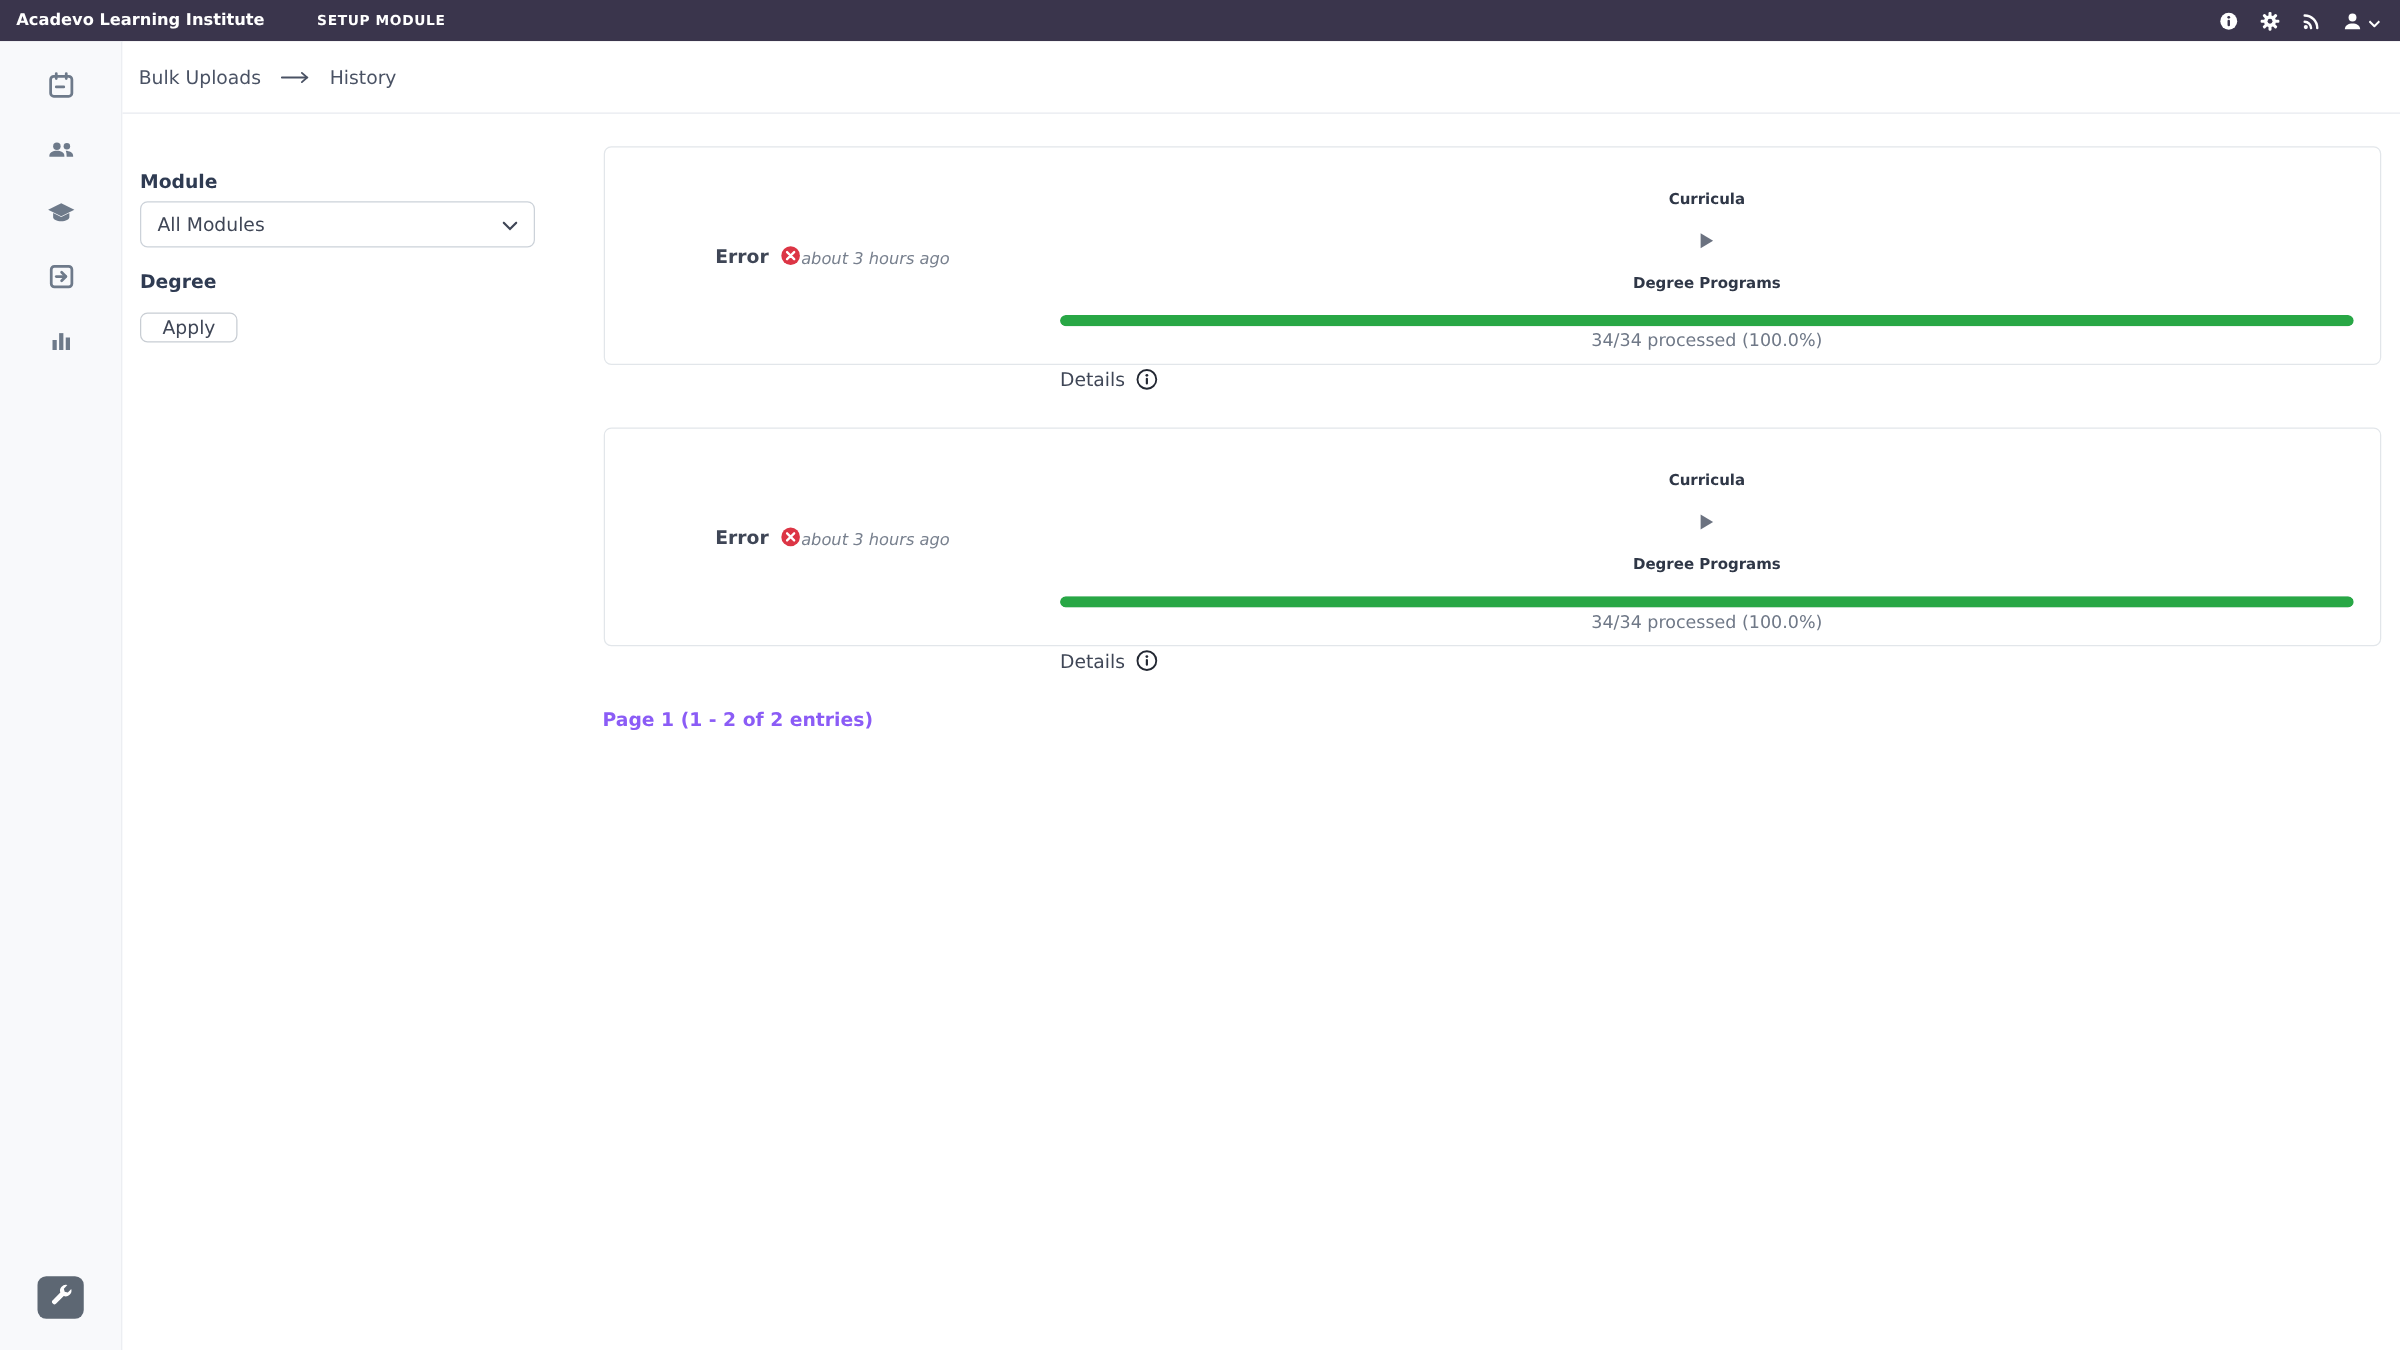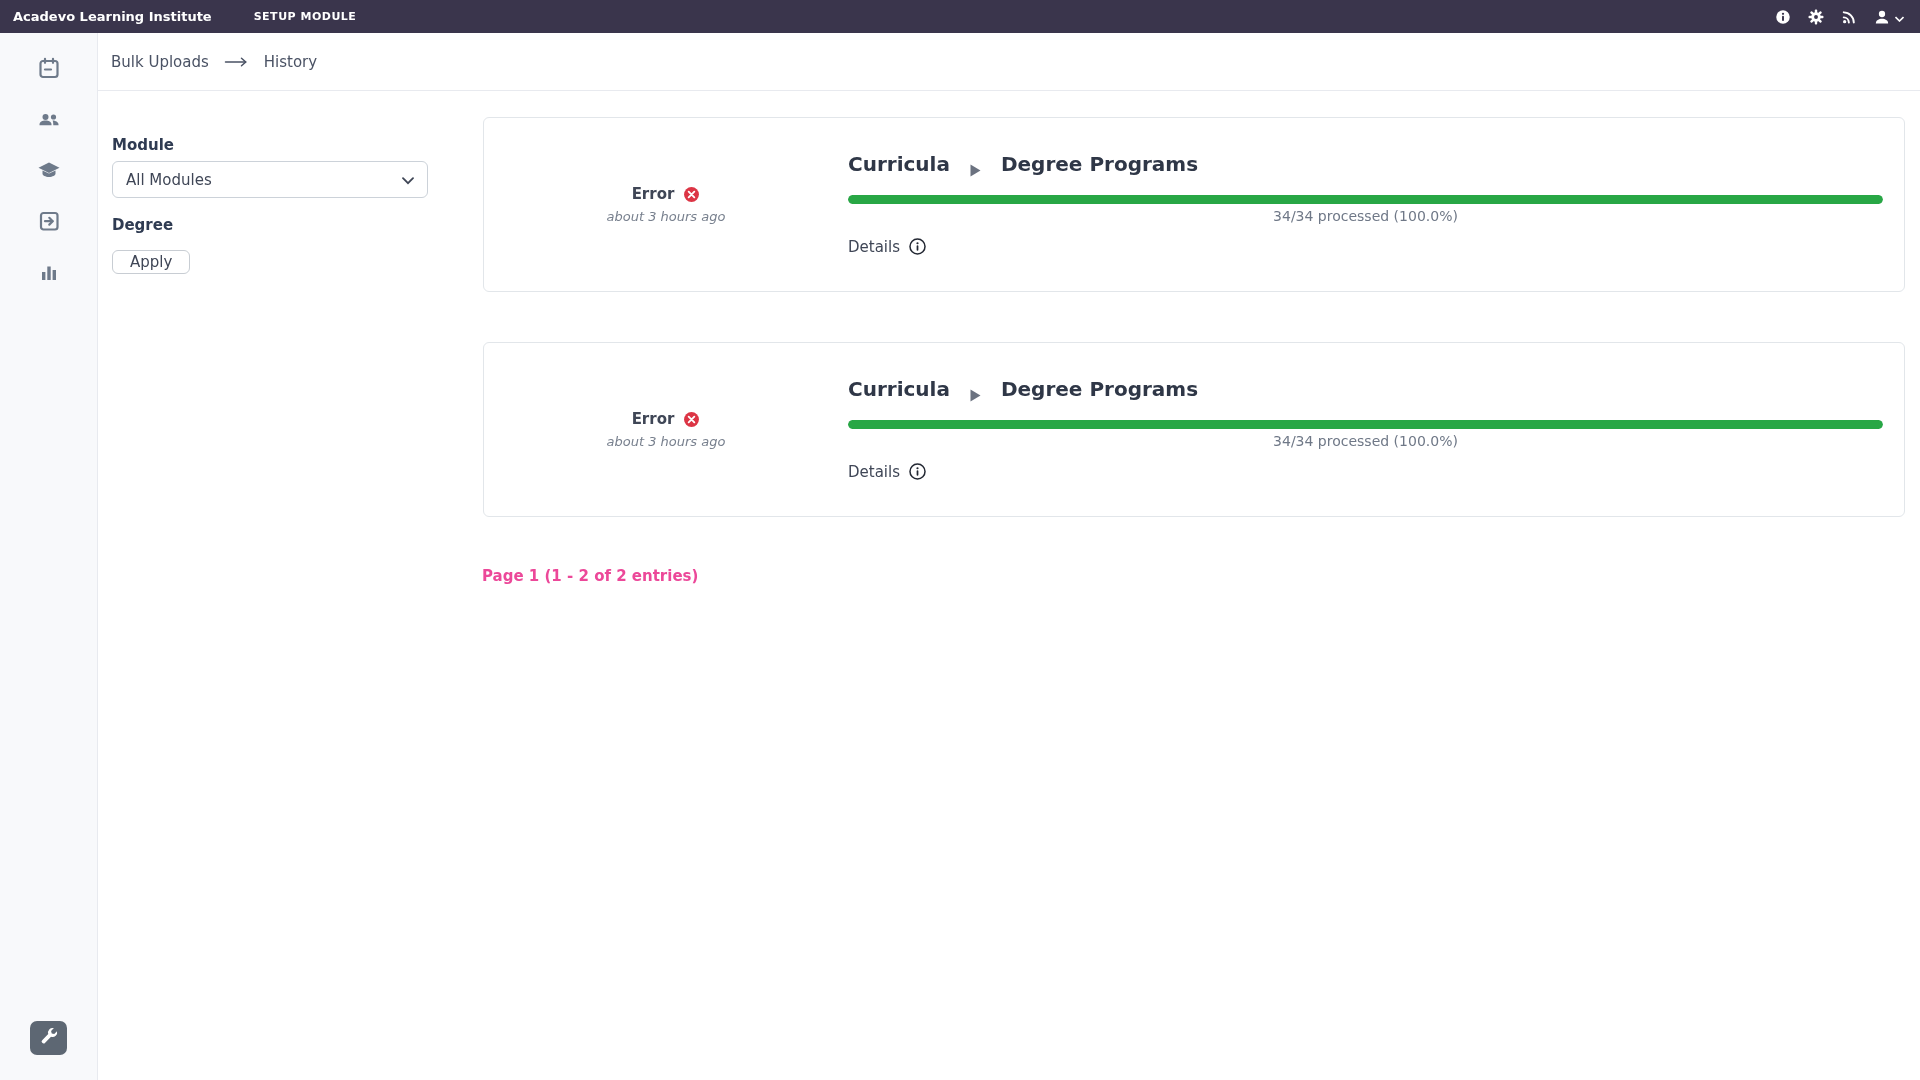--- a/index.html
+++ b/index.html
@@ -90,49 +90,49 @@
 
   
   .cards { position: absolute; left: 385px; top: 84px; width: 1422px; }
   .card {
     height: 175px; margin-bottom: 50px;
     border: 1px solid #e2e6ea; border-radius: 6px; background: #fff;
     display: flex;
   }
   .card-left {
     width: 364px; flex: none;
-    display: flex; flex-direction: column; align-items: center; justify-content: center;
+    display: flex; flex-direction: row; align-items: center; justify-content: center;
   }
   .status-row { display: flex; align-items: center; gap: 9px; }
   .status-text { font-size: 15px; font-weight: 700; color: #3f4656; }
   .error-badge { width: 17px; height: 17px; display: block; }
   .time-ago { font-size: 13px; color: #78808e; margin-top: 6px; font-style: italic; }
 
   .card-right { flex: 1; padding: 34px 21px 0 0; }
   .card-title {
     display: flex; align-items: center; gap: 20px;
-    font-size: 20px; font-weight: 700; color: #2f3747;
+    font-size: 12px; font-weight: 700; color: #2f3747; flex-direction: column;
   }
   .title-sep { width: 11px; height: 13px; display: block; }
   .progress {
     margin-top: 19px; height: 9px; border-radius: 5px; background: #e9ecef;
     overflow: hidden;
   }
   .progress-fill { height: 100%; background: #28a745; border-radius: 5px; }
   .progress-caption { margin-top: 4px; text-align: center; font-size: 14px; color: #6f7887; }
   .details-row {
     margin-top: 13px;
     display: inline-flex; align-items: center; gap: 8px;
     font-size: 15px; color: #3f4656; cursor: pointer; text-align: right;
   }
   .info-icon { width: 19px; height: 19px; display: block; }
 
   .pagination {
     position: absolute; left: 384px; top: 534px;
-    font-size: 15px; font-weight: 700; color: #ec4899;
+    font-size: 15px; font-weight: 700; color: #8b5cf6;
   }
 </style>
 </head>
 <body>
 
 <div class="navbar">
   <div class="brand">Acadevo Learning Institute</div>
   <div class="module-tag">SETUP MODULE</div>
   <div class="nav-icons">
     <div class="nav-icon">

